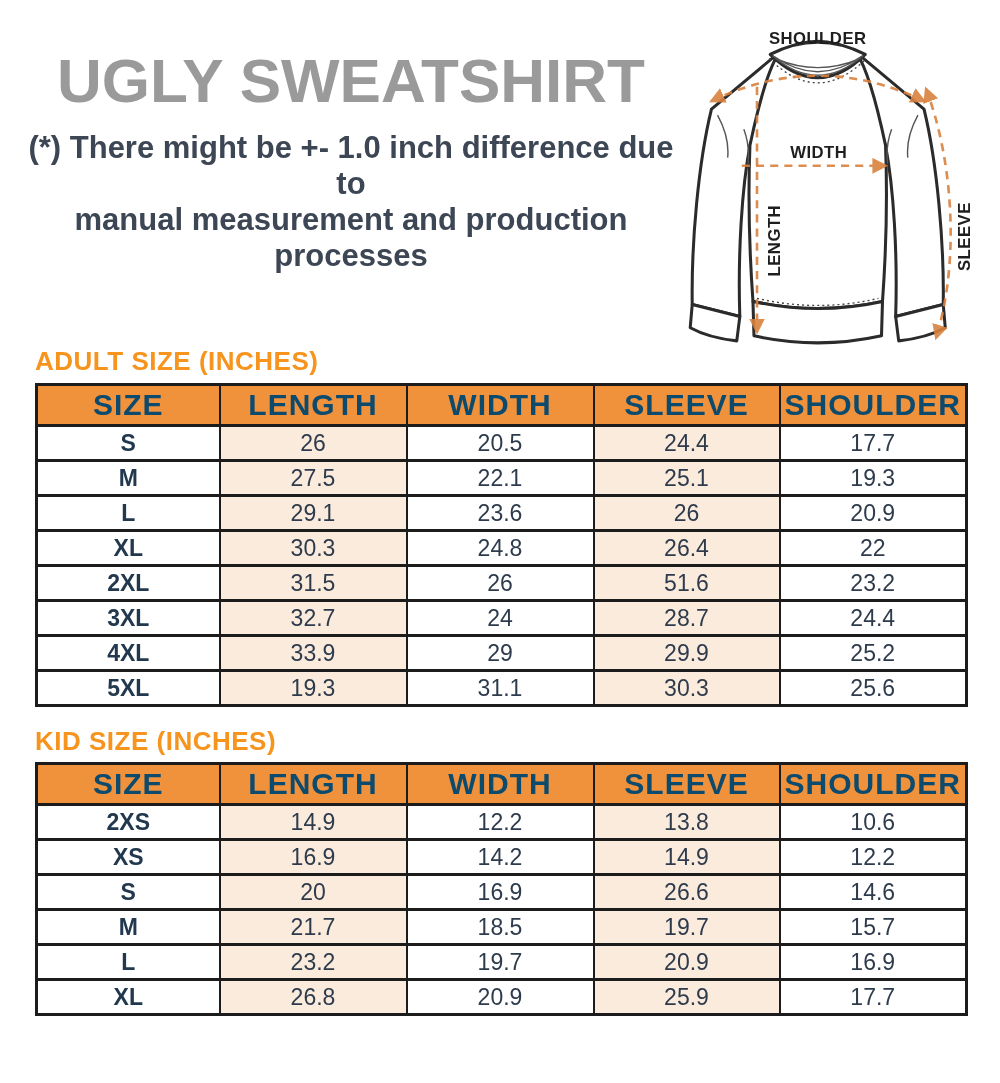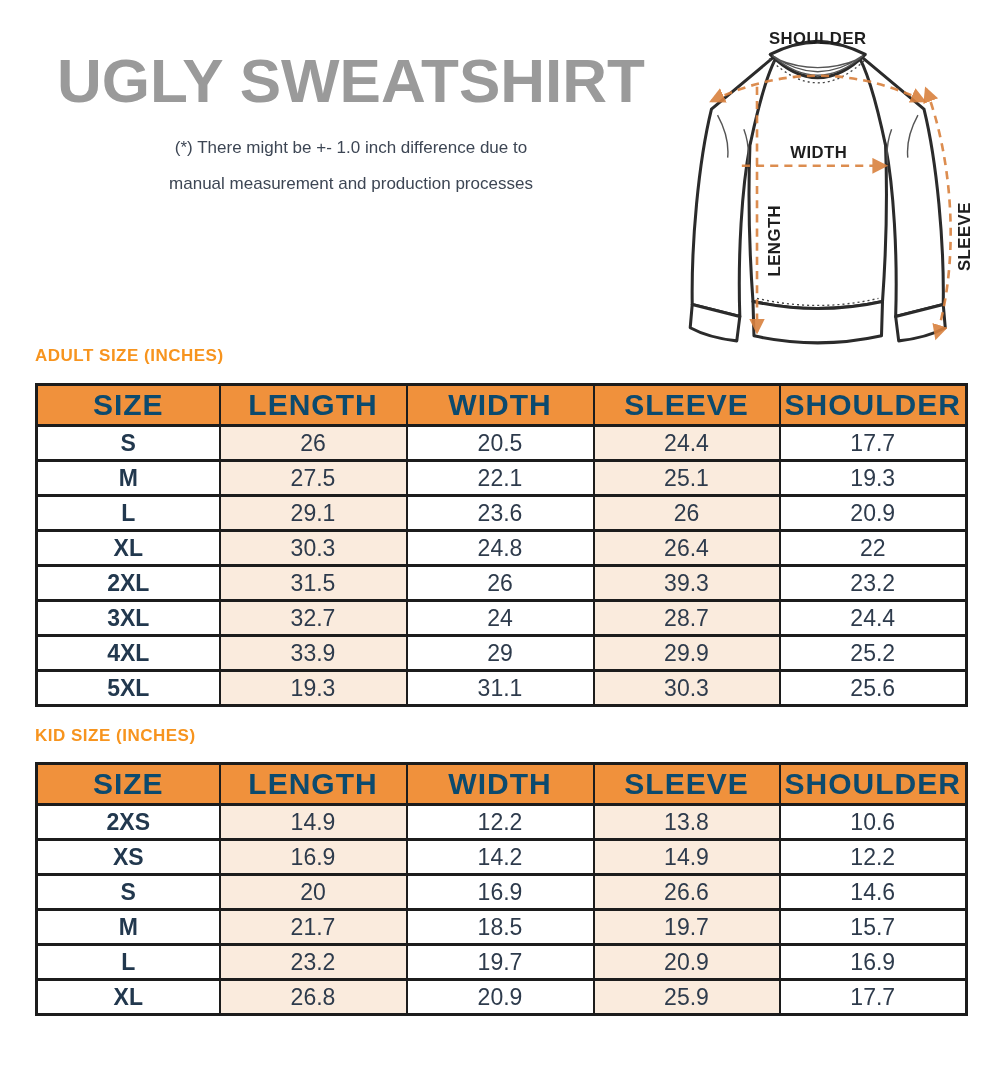--- a/index.html
+++ b/index.html
@@ -32,42 +32,42 @@
   .title-line{
     font-size:62px;
     font-weight:bold;
     color:var(--title-gray,#9A9A9A);
     line-height:70px;
     letter-spacing:0px;
     white-space:nowrap;
   }
   .note{
     margin-top:14px;
-    font-size:17px;
+    font-size:31px;
     color:var(--note-text,#3D4654);
     line-height:36px;
-    font-weight:400;
+    font-weight:700;
   }
   
   .diagram{
     position:absolute;left:683px;top:16px;width:314px;height:336px;
   }
   .diagram svg{width:100%;height:100%;}
   .garment{fill:#ffffff;stroke:#2b2b2b;stroke-width:3;stroke-linejoin:round;}
   .garment-thin{fill:none;stroke:#555;stroke-width:1.4;}
   .stitch{fill:none;stroke:#444;stroke-width:1.3;stroke-dasharray:2 3;}
   .measure{fill:none;stroke:var(--arrow-orange,#D9813E);stroke-width:2.6;stroke-dasharray:8 6;opacity:.9;}
   .measure-label{
     font-family:"Liberation Sans","DejaVu Sans",sans-serif;
     font-size:16.5px;font-weight:bold;fill:#1e1e1e;letter-spacing:.5px;
   }
   
   .section-heading{
     position:absolute;left:35px;
-    font-size:17px;font-weight:bold;
+    font-size:26px;font-weight:bold;
     color:var(--orange-heading-text,#F7941E);
     letter-spacing:.5px;
   }
   #adult-heading{top:346px;}
   #kid-heading{top:726px;}
   
   table.size-table{
     position:absolute;left:35px;width:930px;
     border-collapse:collapse;
     border:3px solid var(--border,#1C1C1C);
@@ -200,21 +200,21 @@
           <td class="size">XL</td>
           <td class="peach">30.3</td>
           <td>24.8</td>
           <td class="peach">26.4</td>
           <td>22</td>
         </tr>
         <tr>
           <td class="size">2XL</td>
           <td class="peach">31.5</td>
           <td>26</td>
-          <td class="peach">39.3</td>
+          <td class="peach">51.6</td>
           <td>23.2</td>
         </tr>
         <tr>
           <td class="size">3XL</td>
           <td class="peach">32.7</td>
           <td>24</td>
           <td class="peach">28.7</td>
           <td>24.4</td>
         </tr>
         <tr>

